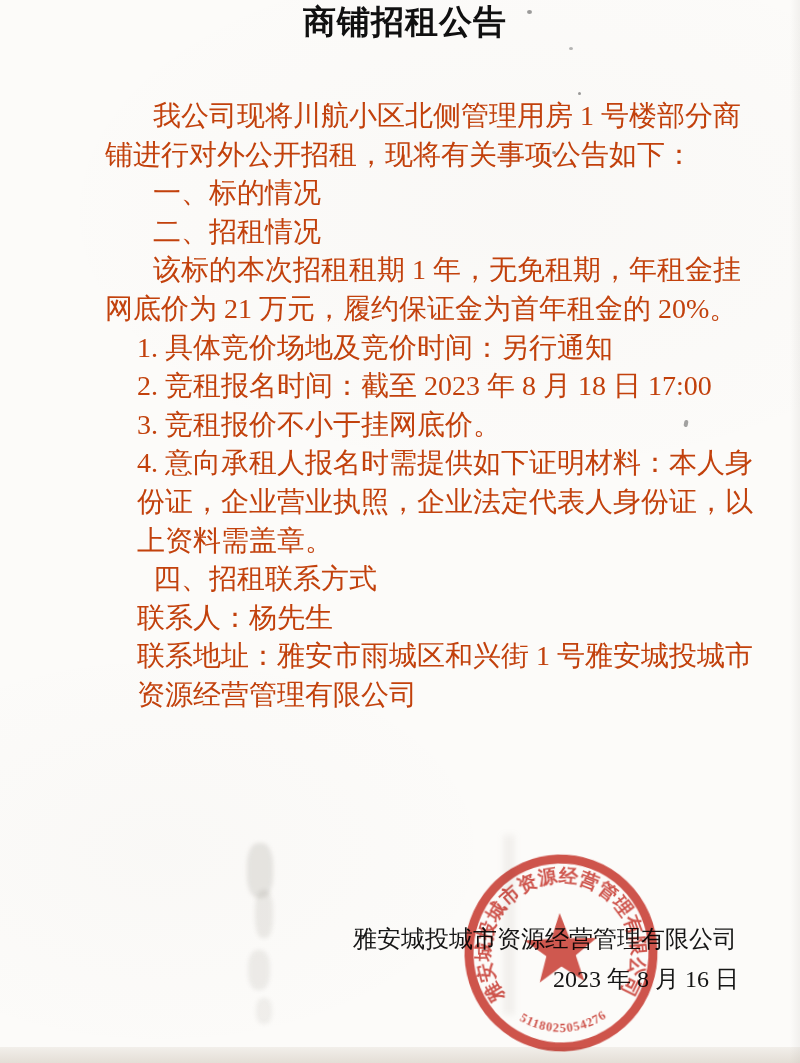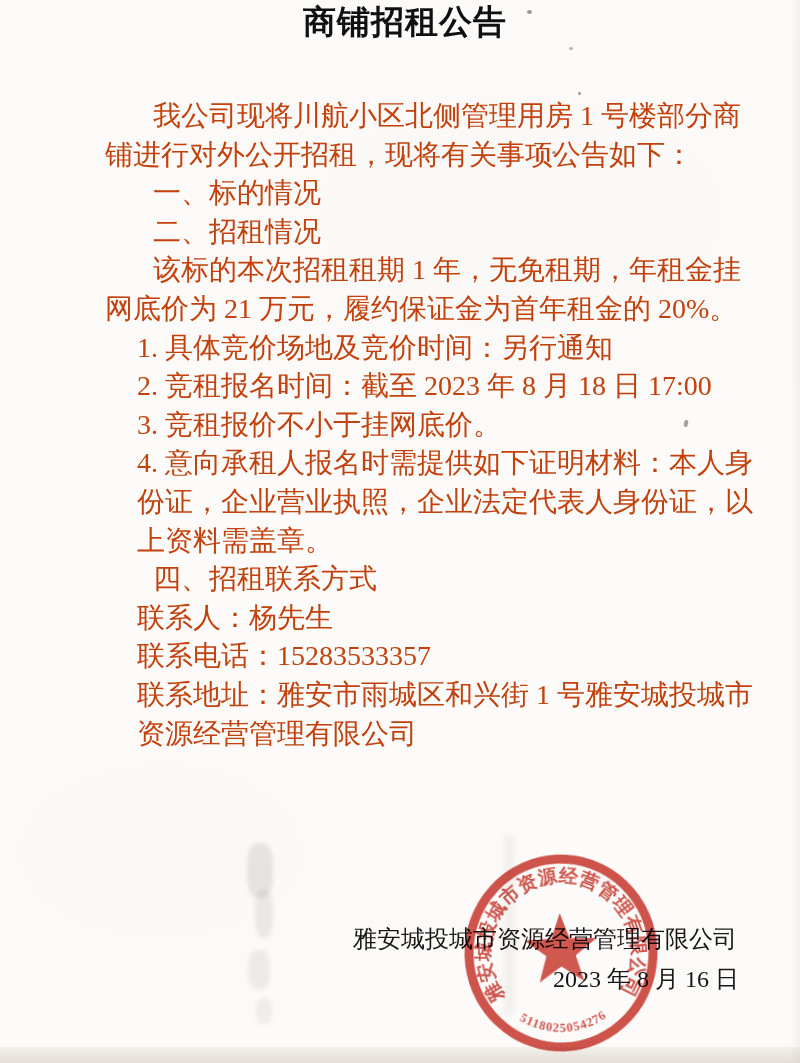--- a/index.html
+++ b/index.html
@@ -64,21 +64,20 @@
     <p class="ind w650">我公司现将川航小区北侧管理用房 1 号楼部分商铺进行对外公开招租，现将有关事项公告如下：</p>
     <p class="ind">一、标的情况</p>
     <p class="ind">二、招租情况</p>
     <p class="ind w650">该标的本次招租租期 1 年，无免租期，年租金挂网底价为 21 万元，履约保证金为首年租金的 20%。</p>
     <p class="lst">1. 具体竞价场地及竞价时间：另行通知</p>
     <p class="lst">2. 竞租报名时间：截至 2023 年 8 月 18 日 17:00</p>
     <p class="lst">3. 竞租报价不小于挂网底价。</p>
     <p class="lst w632">4. 意向承租人报名时需提供如下证明材料：本人身份证，企业营业执照，企业法定代表人身份证，以上资料需盖章。</p>
     <p class="ind">四、招租联系方式</p>
     <p class="lst">联系人：杨先生</p>
-    <p class="lst">联系电话：15283533357</p>
     <p class="lst w632">联系地址：雅安市雨城区和兴街 1 号雅安城投城市资源经营管理有限公司</p>
   </div>
 
   <div class="signature">
     <div class="sig-company">雅安城投城市资源经营管理有限公司</div>
     <div class="sig-date">2023 年 8 月 16 日</div>
   </div>
 
   <svg class="seal" viewBox="-112 -112 224 224" aria-hidden="true">
     <defs>

